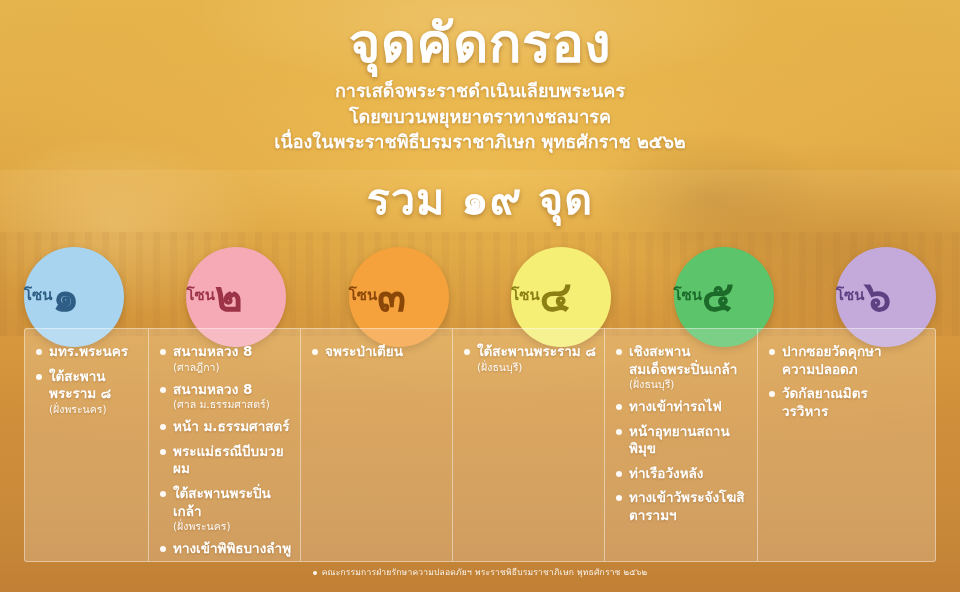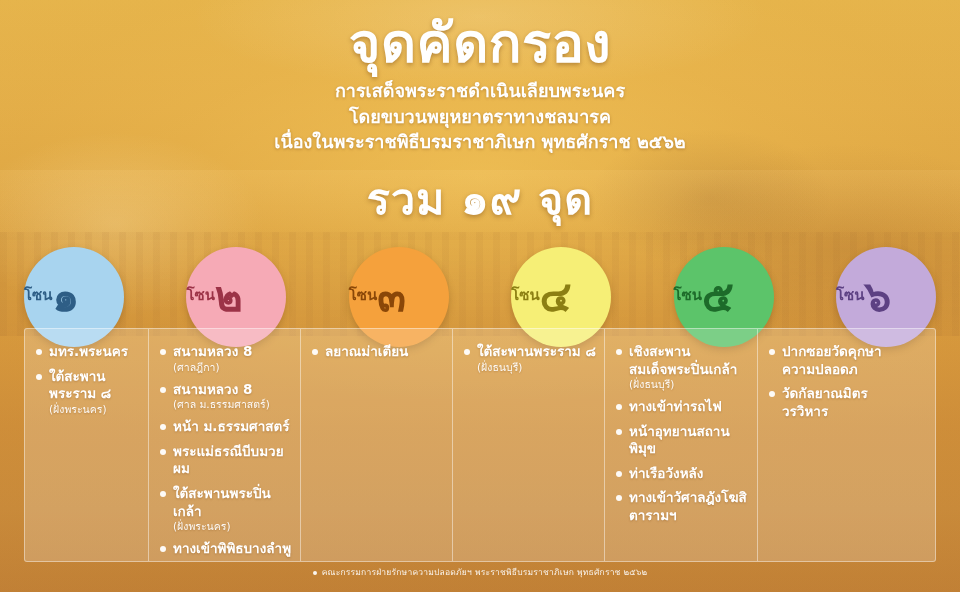--- a/index.html
+++ b/index.html
@@ -204,21 +204,21 @@
         </li>
         <li>
           <span>ทางเข้าพิพิธบางลำพู</span>
         </li>
       </ul>
     </div>
 
     <div class="col c3">
       <ul class="items">
         <li>
-          <span>ลยาณม่าเตียน</span>
+          <span>จพระป่าเตียน</span>
         </li>
       </ul>
     </div>
 
     <div class="col c4">
       <ul class="items">
         <li>
           <span>ใต้สะพานพระราม ๘</span>
           <span class="note">(ฝั่งธนบุรี)</span>
         </li>
@@ -234,21 +234,21 @@
         <li>
           <span>ทางเข้าท่ารถไฟ</span>
         </li>
         <li>
           <span>หน้าอุทยานสถานพิมุข</span>
         </li>
         <li>
           <span>ท่าเรือวังหลัง</span>
         </li>
         <li>
-          <span>ทางเข้าวัศาลฎังโฆสิตารามฯ</span>
+          <span>ทางเข้าวัพระจังโฆสิตารามฯ</span>
         </li>
       </ul>
     </div>
 
     <div class="col c6">
       <ul class="items">
         <li>
           <span>ปากซอยวัดคุกษาความปลอดภ</span>
         </li>
         <li>

